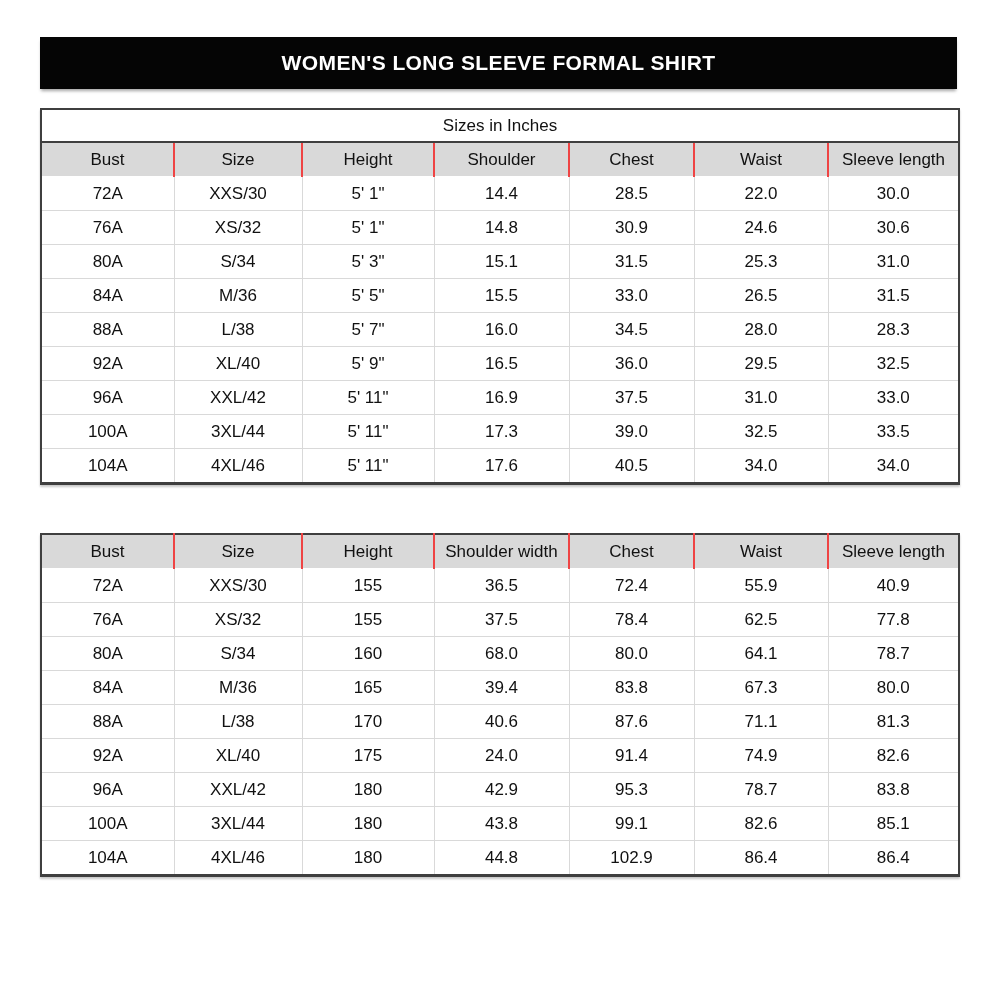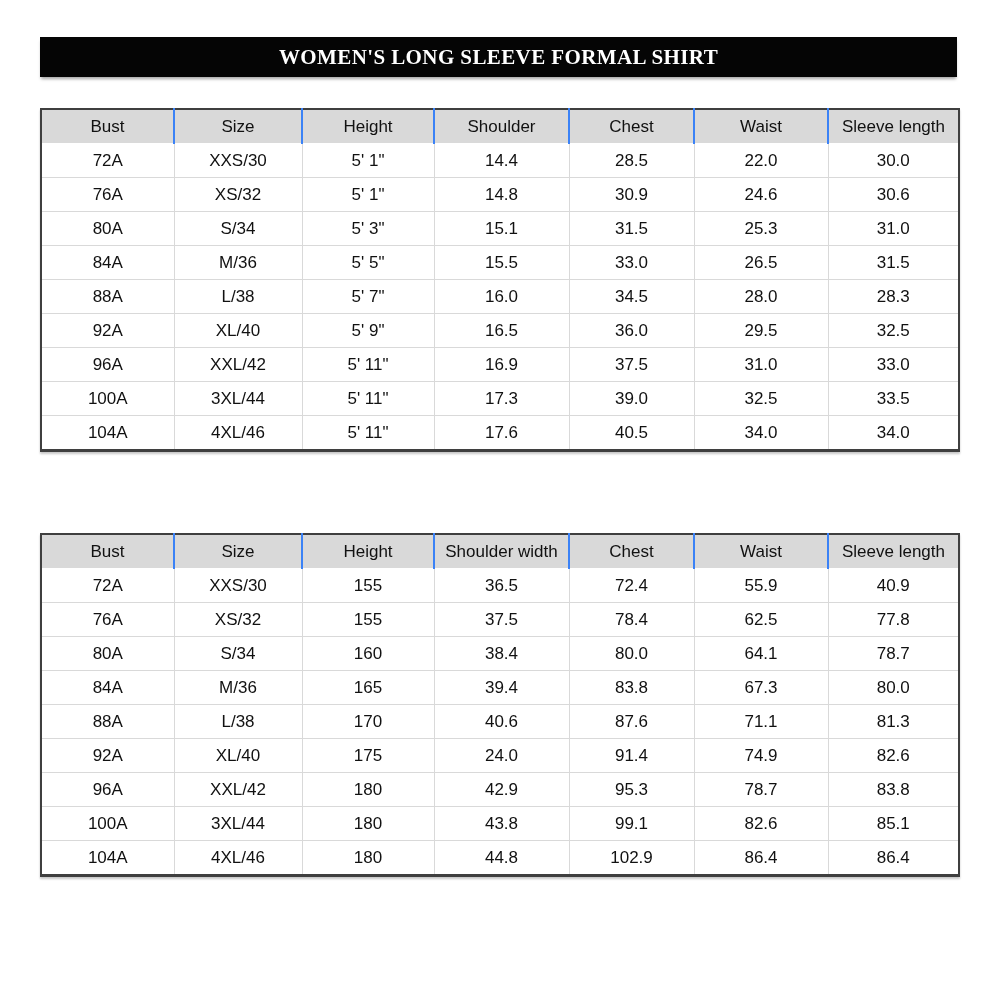--- a/index.html
+++ b/index.html
@@ -12,28 +12,27 @@
     height: 1000px;
     position: relative;
     font-family: "Liberation Sans", sans-serif;
     color: #1a1a1a;
   }
   .banner {
     position: absolute;
     left: 40px;
     top: 37px;
     width: 917px;
-    height: 40px;
+    height: 52px;
     background: #050505;
     box-sizing: border-box;
     display: flex;
     align-items: center;
     justify-content: center;
     box-shadow: 0 3px 3px -1px rgba(0,0,0,0.35);
-    font-family: Liberation Serif, serif;
   }
   .banner span {
     color: #ffffff;
     font-weight: bold;
     font-size: 21px;
     letter-spacing: 0.4px;
     white-space: nowrap;
   }
   table.size-table {
     position: absolute;
@@ -59,21 +58,21 @@
   }
   .title-row td {
     height: 31px;
     border-bottom: 2px solid #3f3f3f;
     background: #ffffff;
   }
   .col-head-row th {
     height: 33px;
     background: #d9d9d9;
     font-weight: normal;
-    border-left: 2px solid #3b82f6;
+    border-left: 2px solid #ef4444;
     border-bottom: 1px solid #ffffff;
   }
   .col-head-row th:first-child { border-left: none; margin-left: 32px; }
   .size-table tbody td {
     height: 33px;
     border-top: 1px solid #d9d9d9;
     border-left: 1px solid #d9d9d9;
   }
   .size-table tbody td:first-child { border-left: none; }
 </style>
@@ -90,20 +89,23 @@
     <colgroup>
       <col style="width:133px">
         <col style="width:128px">
         <col style="width:132px">
       <col style="width:135px">
         <col style="width:125px">
         <col style="width:134px">
       <col style="width:131px">
     </colgroup>
     <thead>
+      <tr class="title-row">
+        <td colspan="7">Sizes in Inches</td>
+      </tr>
       <tr class="col-head-row">
           <th>Bust</th>
           <th>Size</th>
           <th>Height</th>
           <th>Shoulder</th>
           <th>Chest</th>
           <th>Waist</th>
           <th>Sleeve length</th>
         </tr>
     </thead>
@@ -229,21 +231,21 @@
           <td>155</td>
           <td>37.5</td>
           <td>78.4</td>
           <td>62.5</td>
           <td>77.8</td>
         </tr>
         <tr>
           <td>80A</td>
           <td>S/34</td>
           <td>160</td>
-          <td>38.4</td>
+          <td>68.0</td>
           <td>80.0</td>
           <td>64.1</td>
           <td>78.7</td>
         </tr>
         <tr>
           <td>84A</td>
           <td>M/36</td>
           <td>165</td>
           <td>39.4</td>
           <td>83.8</td>

